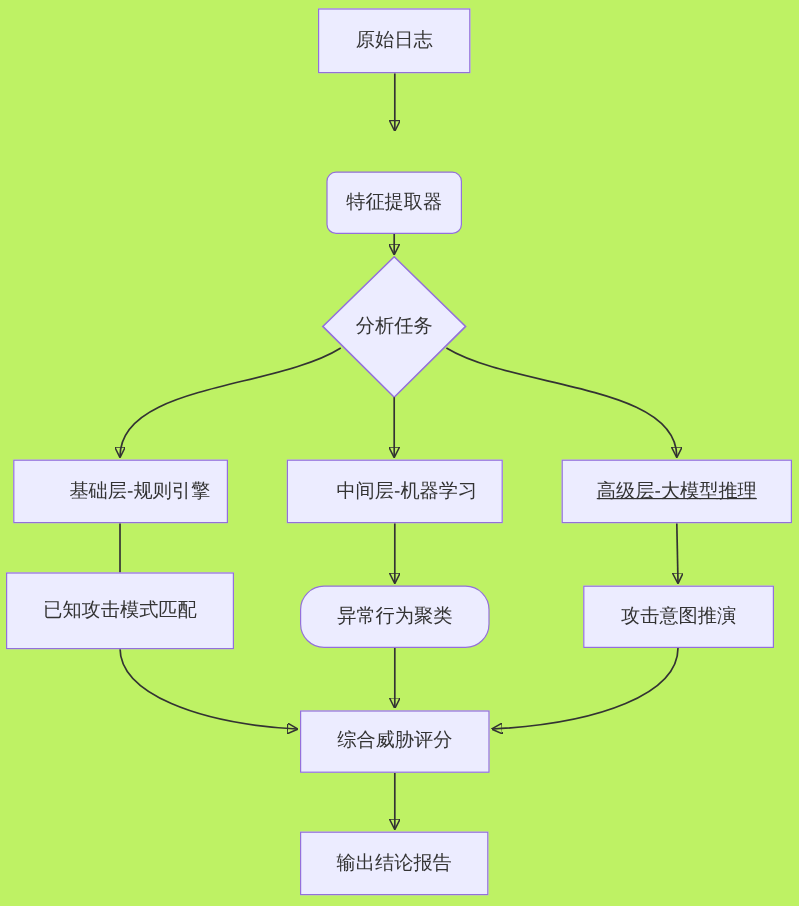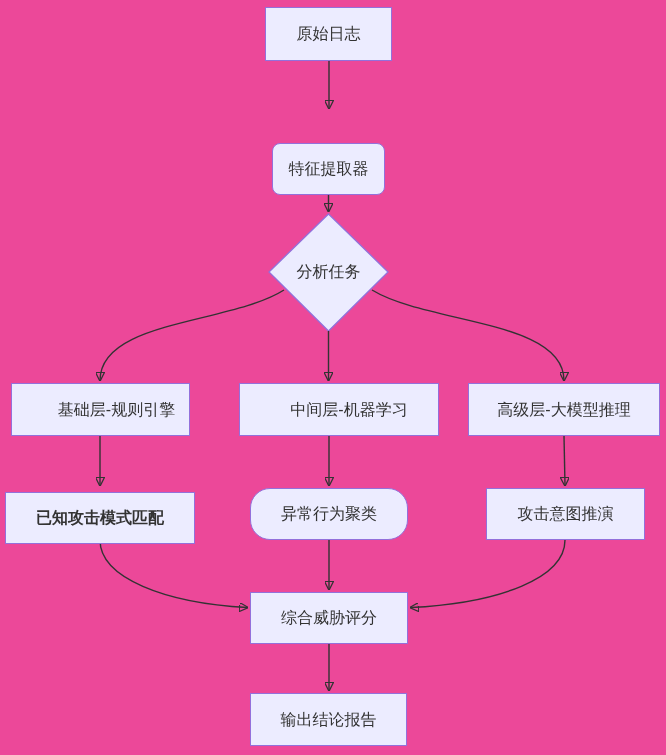--- a/index.html
+++ b/index.html
@@ -5,21 +5,21 @@
   html, body {
     margin: 0;
     padding: 0;
     background: #ffffff;
     font-family: "Liberation Sans", "DejaVu Sans", sans-serif;
   }
   .canvas {
     position: relative;
     width: 666px;
     height: 755px;
-    background: #ec4899;
+    background: #bef264;
     overflow: hidden;
   }
   .edge-layer {
     position: absolute;
     left: 0;
     top: 0;
     width: 666px;
     height: 755px;
     pointer-events: none;
   }
@@ -97,29 +97,29 @@
   </div>
 
   <div class="diamond-label" style="left:268px; top:256px; width:121px; height:32px;">
     <span>分析任务</span>
   </div>
 
   <div class="node" style="left:11px; top:383px; width:179px; height:53px;padding-left:32px;">
     <span>基础层-规则引擎</span>
   </div>
 
-  <div class="node" style="left:239px; top:383px; width:200px; height:53px;padding-left:20px;">
+  <div class="node" style="left:239px; top:383px; width:180px; height:53px;padding-left:20px;">
     <span>中间层-机器学习</span>
   </div>
 
-  <div class="node" style="left:468px; top:383px; width:192px; height:53px;">
+  <div class="node" style="left:468px; top:383px; width:192px; height:53px;text-decoration:underline;">
     <span>高级层-大模型推理</span>
   </div>
 
-  <div class="node" style="left:5px; top:492px; width:190px; height:52px;font-weight:bold;">
+  <div class="node" style="left:5px; top:477px; width:190px; height:64px;">
     <span>已知攻击模式匹配</span>
   </div>
 
   <div class="node" style="left:250px; top:488px; width:158px; height:52px;border-radius:20px;">
     <span>异常行为聚类</span>
   </div>
 
   <div class="node" style="left:486px; top:488px; width:159px; height:52px;">
     <span>攻击意图推演</span>
   </div>

